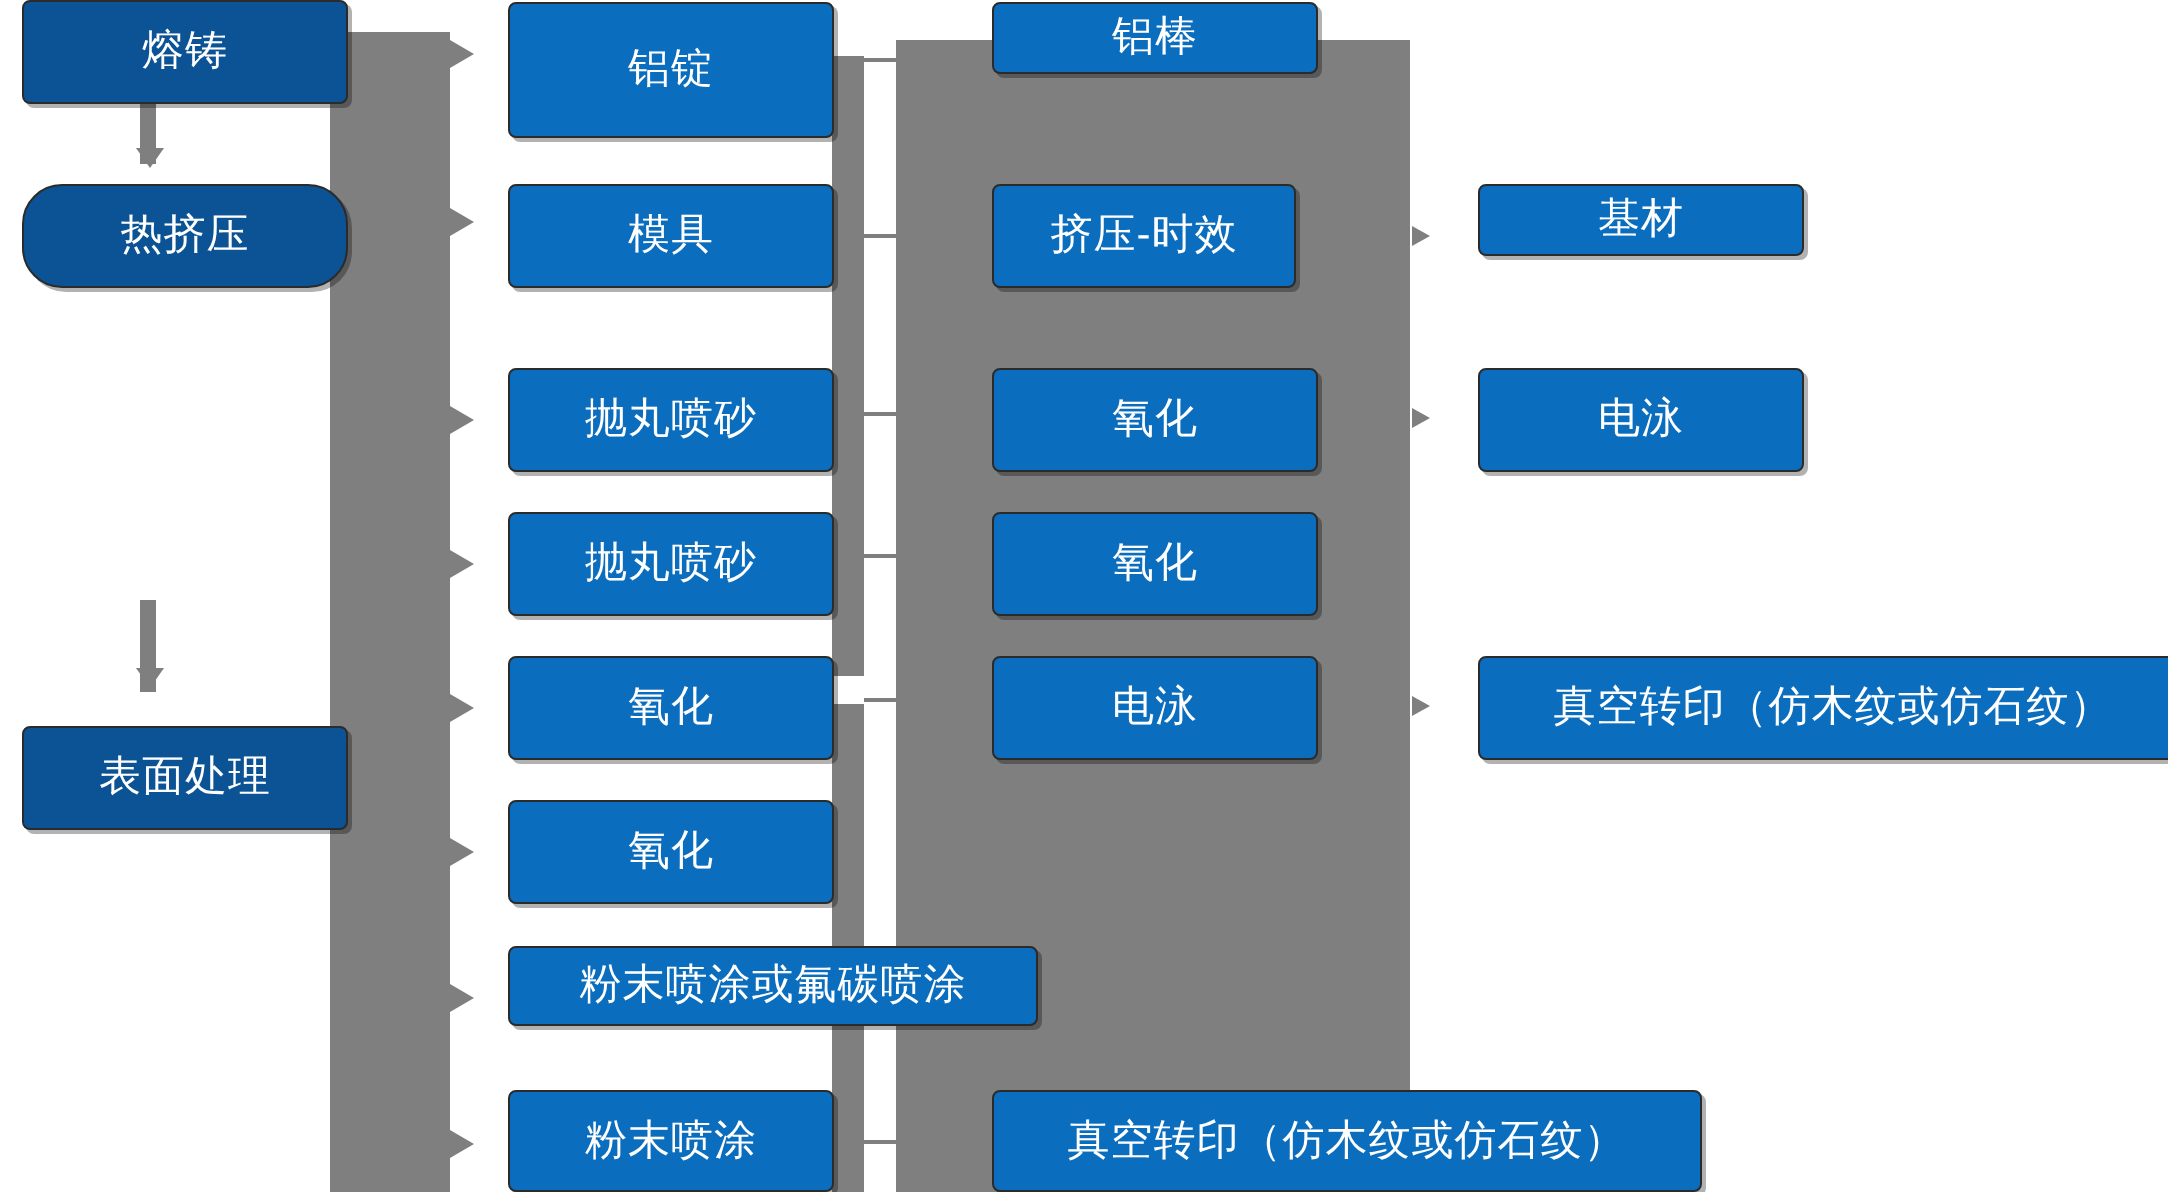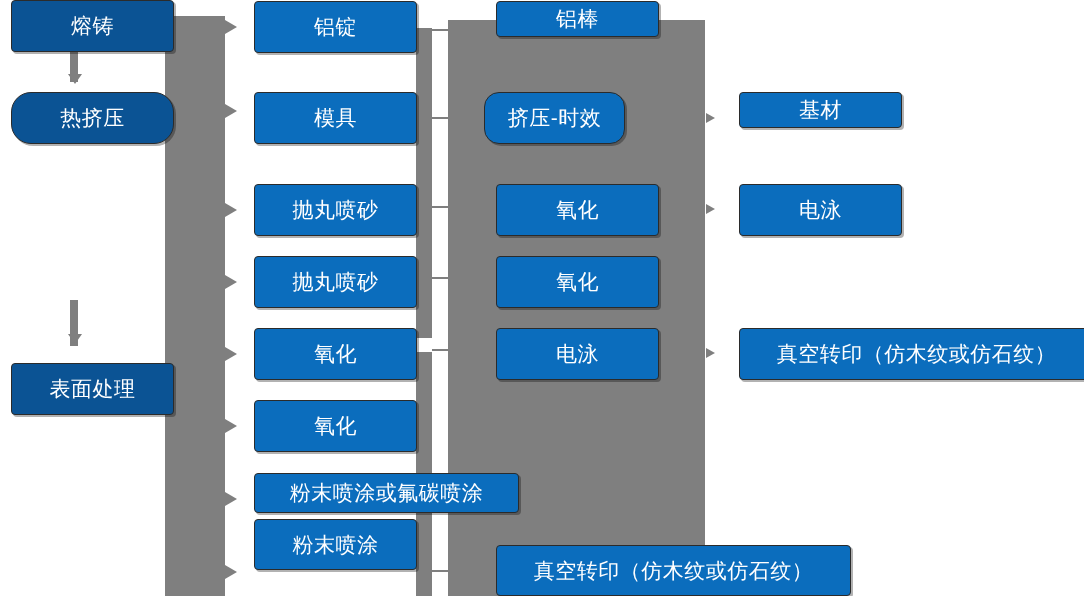--- a/index.html
+++ b/index.html
@@ -115,49 +115,49 @@
   <div class="node dark fs21" style="left:0px; top:0px; width:163px; height:52px;">
     <span>熔铸</span>
   </div>
   <div class="node dark fs21" style="left:0px; top:92px; width:163px; height:52px;border-radius:20px;">
     <span>热挤压</span>
   </div>
   <div class="node dark fs21" style="left:0px; top:363px; width:163px; height:52px;">
     <span>表面处理</span>
   </div>
 
-  <div class="node light fs21" style="left:243px; top:1px; width:163px; height:52px;justify-content:center;">
+  <div class="node light fs21" style="left:243px; top:1px; width:163px; height:68px;justify-content:center;">
     <span>铝锭</span>
   </div>
   <div class="node light fs21" style="left:243px; top:92px; width:163px; height:52px;">
     <span>模具</span>
   </div>
   <div class="node light fs21" style="left:243px; top:184px; width:163px; height:52px;">
     <span>抛丸喷砂</span>
   </div>
   <div class="node light fs21" style="left:243px; top:256px; width:163px; height:52px;">
     <span>抛丸喷砂</span>
   </div>
   <div class="node light fs21" style="left:243px; top:328px; width:163px; height:52px;">
     <span>氧化</span>
   </div>
   <div class="node light fs21" style="left:243px; top:400px; width:163px; height:52px;">
     <span>氧化</span>
   </div>
   <div class="node light fs21" style="left:243px; top:473px; width:265px; height:40px;">
     <span>粉末喷涂或氟碳喷涂</span>
   </div>
-  <div class="node light fs21" style="left:243px; top:519px; width:163px; height:51px;">
+  <div class="node light fs21" style="left:243px; top:545px; width:163px; height:51px;">
     <span>粉末喷涂</span>
   </div>
 
   <div class="node light fs21" style="left:485px; top:1px; width:163px; height:36px;">
     <span>铝棒</span>
   </div>
-  <div class="node light fs21" style="left:473px; top:92px; width:141px; height:52px;border-radius:15px;">
+  <div class="node light fs21" style="left:485px; top:92px; width:152px; height:52px;">
     <span>挤压-时效</span>
   </div>
   <div class="node light fs21" style="left:485px; top:184px; width:163px; height:52px;">
     <span>氧化</span>
   </div>
   <div class="node light fs21" style="left:485px; top:256px; width:163px; height:52px;">
     <span>氧化</span>
   </div>
   <div class="node light fs21" style="left:485px; top:328px; width:163px; height:52px;">
     <span>电泳</span>

